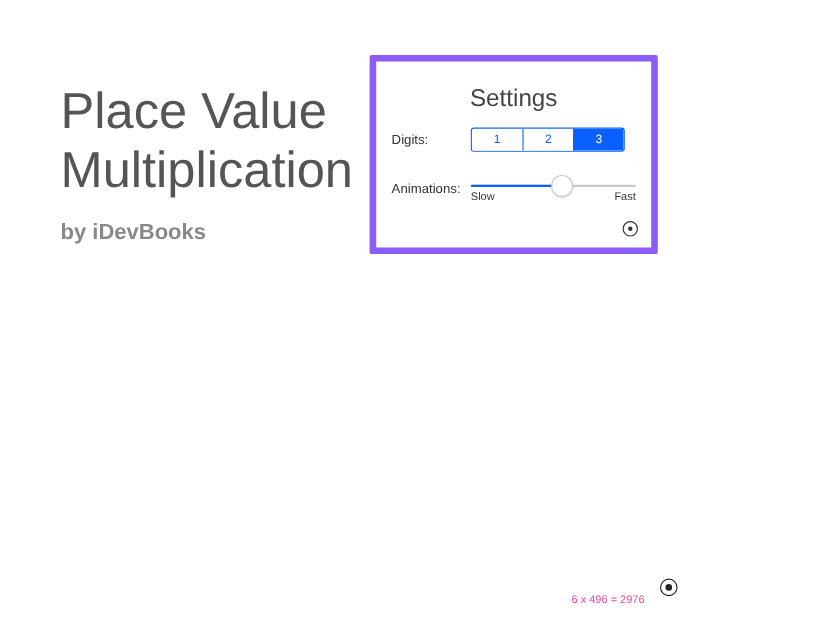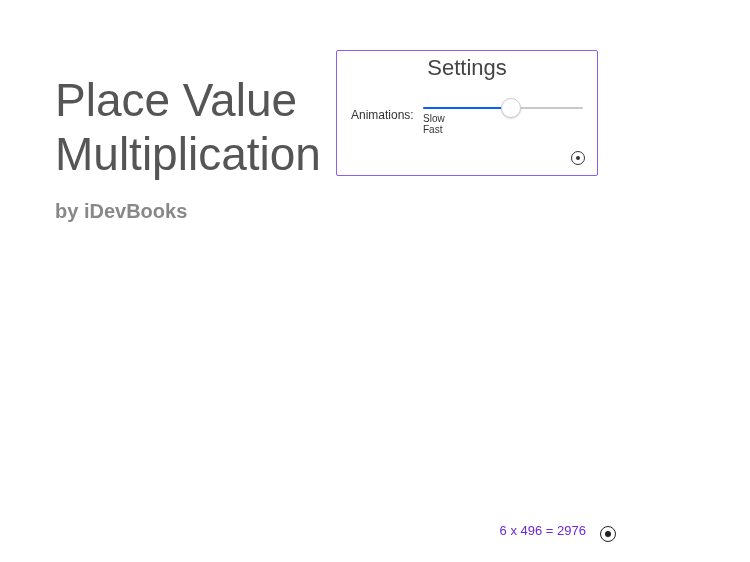--- a/index.html
+++ b/index.html
@@ -2,59 +2,67 @@
 <html><head>
 <meta charset="utf-8">
 <style>
   * { box-sizing: border-box; margin: 0; padding: 0; }
   html, body { width: 750px; height: 562px; background: #fff; font-family: "Helvetica Neue", Helvetica, Arial, sans-serif; font-weight: 300; color: #333; overflow: hidden; }
   .canvas { position: relative; width: 634px; height: 562px; }
 
   .title { position: absolute; left: 55px; top: 73px; font-size: 46px; font-weight: 200; color: #555; letter-spacing: 0px; line-height: 1.18; }
   .byline { position: absolute; left: 55px; top: 200px; font-size: 20px; font-weight: 700; color: #888; }
 
-  .settings-panel { position: absolute; right: 36px; top: 50px; width: 262px; border: 1px solid #8b5cf6; border-radius: 2px; padding: 4px 14px 14px 14px; margin-left: 38px; }
+  .settings-panel { position: absolute; right: 36px; top: 50px; width: 262px; border: 6px solid #8b5cf6; border-radius: 2px; padding: 20px 14px 14px 14px; margin-left: 38px; }
   .settings-title { text-align: center; font-size: 22px; font-weight: 300; color: #444; margin-bottom: 14px; }
 
   .row { display: flex; align-items: center; margin-bottom: 18px; }
   .row-label { font-size: 12px; color: #333; width: 72px; }
 
   .segmented { display: flex; border: 1px solid #0a60ff; border-radius: 3px; overflow: hidden; height: 22px; }
   .segmented .seg { width: 46px; display: flex; align-items: center; justify-content: center; font-size: 11px; color: #0a60ff; background: #fff; cursor: pointer; }
   .segmented .seg + .seg { border-left: 1px solid #0a60ff; }
   .segmented .seg.selected { background: #0a60ff; color: #fff; }
 
   .slider-wrap { flex: 1; position: relative; padding-top: 6px; }
   .slider-track { position: relative; height: 2px; background: #c9c9c9; border-radius: 2px; margin: 6px 0 4px 0; }
   .slider-fill { position: absolute; left: 0; top: 0; height: 2px; background: #0a60ff; border-radius: 2px; }
   .slider-thumb { position: absolute; top: 50%; width: 20px; height: 20px; background: #fff; border: 1px solid #ccc; border-radius: 50%; transform: translate(-50%, -50%); box-shadow: 0 1px 2px rgba(0,0,0,0.15); }
-  .slider-labels { display: flex; justify-content: space-between; font-size: 10px; color: #333; flex-direction: column; }
+  .slider-labels { display: flex; justify-content: space-between; font-size: 10px; color: #333; }
 
   .panel-dot-btn { position: absolute; right: 12px; bottom: 10px; width: 14px; height: 14px; border: 1px solid #333; border-radius: 50%; display: flex; align-items: center; justify-content: center; cursor: pointer; }
   .panel-dot-btn::after { content: ""; width: 4px; height: 4px; background: #333; border-radius: 50%; }
 
-  .equation { position: absolute; right: 48px; bottom: 24px; font-size: 13px; color: #6d28d9; }
+  .equation { position: absolute; right: 48px; bottom: 11px; font-size: 10px; color: #ec4899; }
 
   .corner-dot-btn { position: absolute; right: 18px; bottom: 20px; width: 16px; height: 16px; border: 1.5px solid #222; border-radius: 50%; display: flex; align-items: center; justify-content: center; cursor: pointer; }
   .corner-dot-btn::after { content: ""; width: 6px; height: 6px; background: #222; border-radius: 50%; }
 </style>
 </head>
 <body>
 
 <div class="canvas">
 
   <div class="title">
     <div>Place Value</div>
     <div>Multiplication</div>
   </div>
   <div class="byline">by iDevBooks</div>
 
   <div class="settings-panel">
     <div class="settings-title">Settings</div>
 
+    <div class="row">
+      <div class="row-label">Digits:</div>
+      <div class="segmented">
+        <div class="seg">1</div>
+        <div class="seg">2</div>
+        <div class="seg selected">3</div>
+      </div>
+    </div>
 
     <div class="row" style="margin-bottom:26px;">
       <div class="row-label">Animations:</div>
       <div class="slider-wrap">
         <div class="slider-track">
           <div class="slider-fill" style="width:55%"></div>
           <div class="slider-thumb" style="left:55%"></div>
         </div>
         <div class="slider-labels">
           <span>Slow</span>

